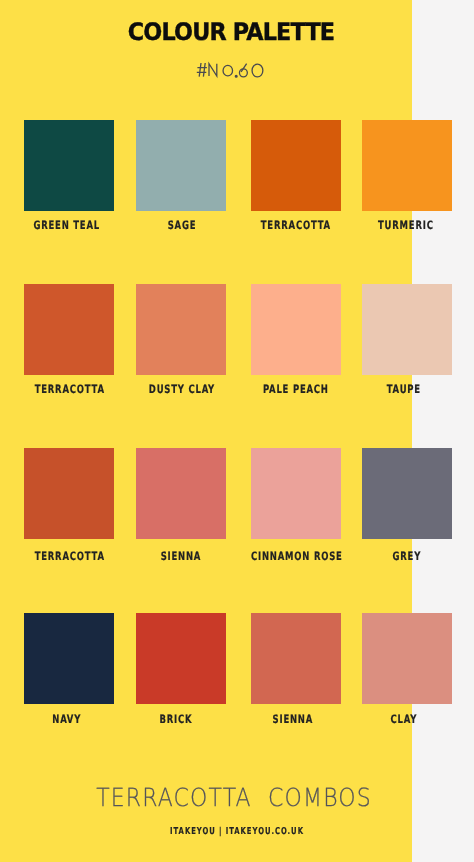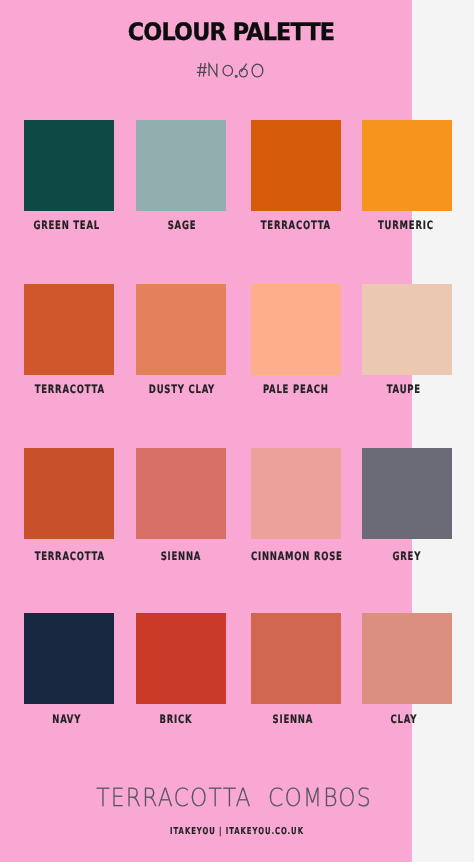--- a/index.html
+++ b/index.html
@@ -2,21 +2,21 @@
 <html><head>
 <meta charset="utf-8">
 <style>
   html,body{margin:0;padding:0;background:#f5f4f4;}
   body{
     width:474px;height:862px;overflow:hidden;
     font-family:"Liberation Sans",sans-serif;
     -webkit-font-smoothing:antialiased;
     text-rendering:geometricPrecision;
   }
-  .page{position:relative;width:412px;height:862px;background:#f9a8d4;}
+  .page{position:relative;width:412px;height:862px;background:#fde047;}
 
   .title{
     position:absolute;left:-6px;top:20px;width:474px;text-align:center;
     font-family:"DejaVu Sans",sans-serif;font-weight:700;
     font-size:24px;line-height:24px;letter-spacing:-0.9px;color:#0d0d0d;
     transform:scaleX(0.93);-webkit-text-stroke:0.4px #0d0d0d;
   }
   .subtitle{
     position:absolute;left:194px;top:60px;width:74px;height:20px;
   }

